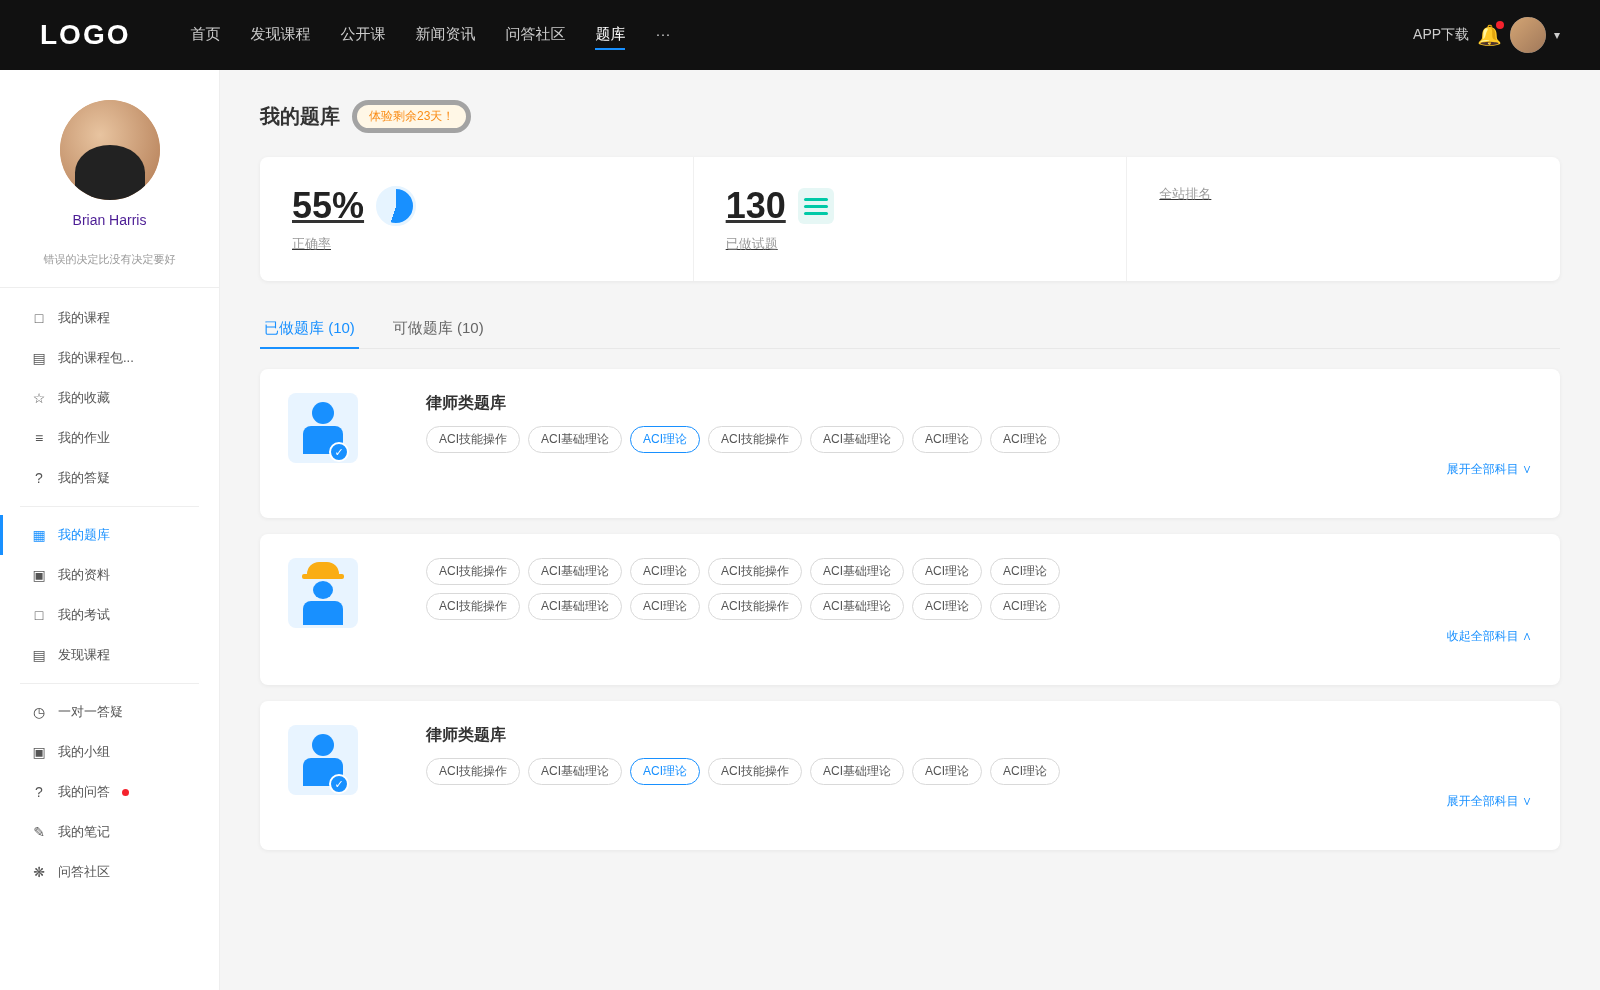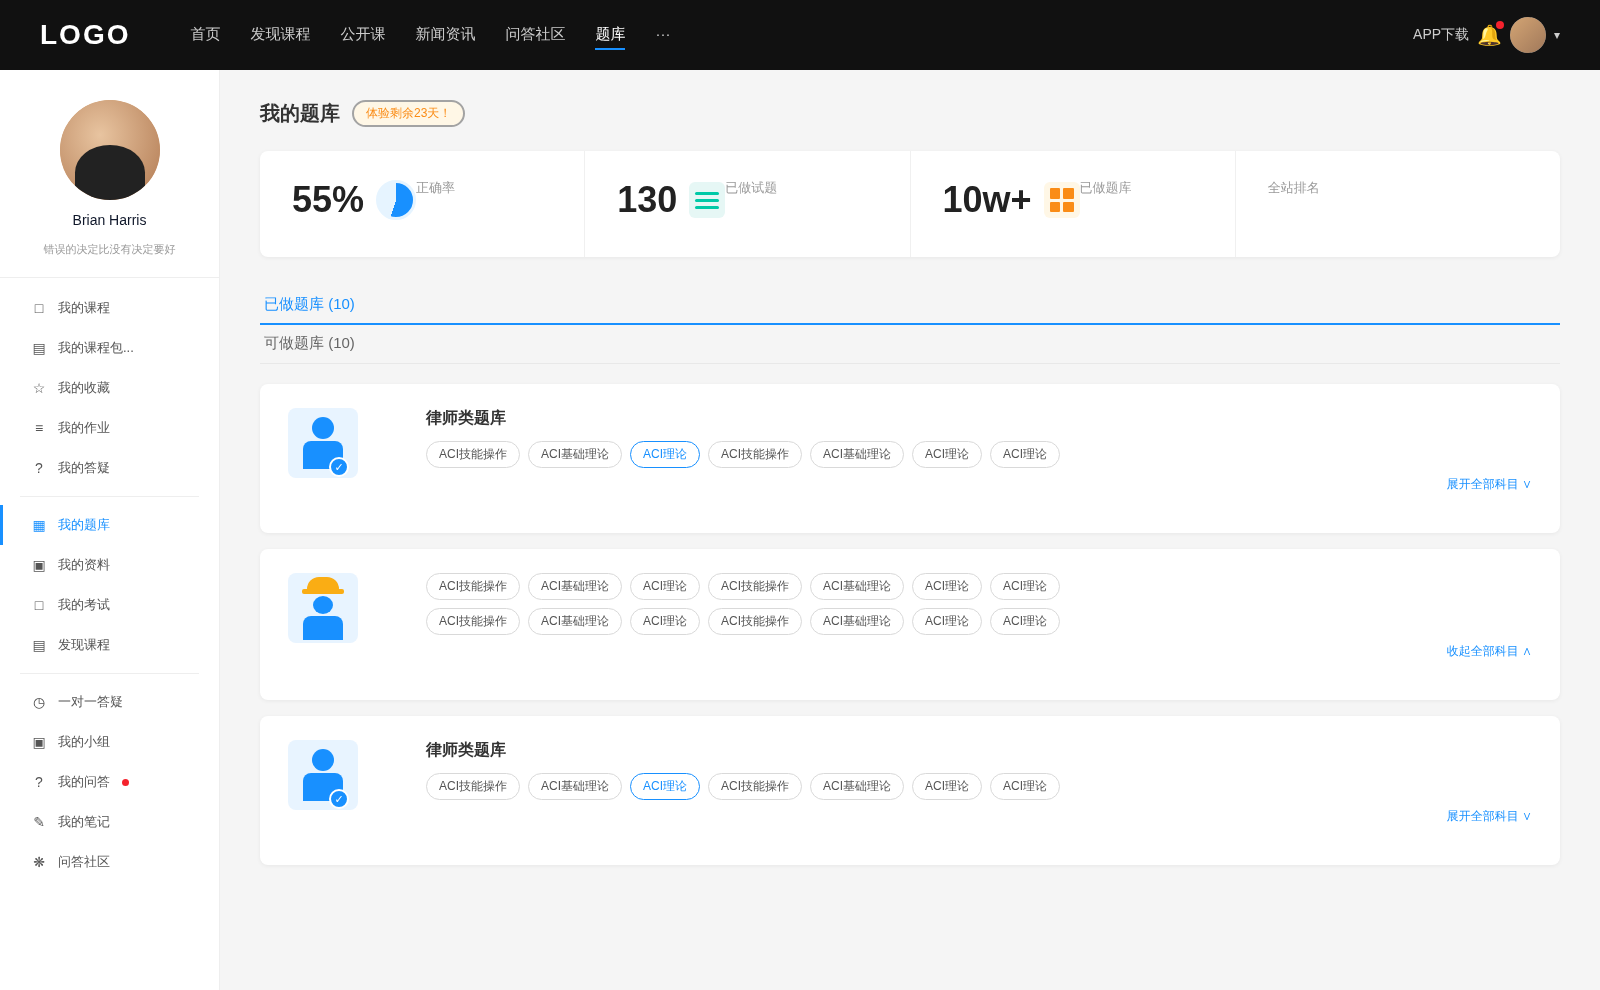--- a/index.html
+++ b/index.html
@@ -115,22 +115,22 @@
       content: '';
       position: absolute;
       bottom: 0; left: 15%; right: 15%;
       height: 55%;
       background: #222;
       border-radius: 50% 50% 0 0;
     }
     .profile-name {
       font-size: 14px;
       font-weight: 500;
-      color: #0f172a;
-      margin-bottom: 14px;
+      color: #4c1d95;
+      margin-bottom: 24px;
       text-align: right;
     }
     .profile-motto {
       font-size: 11px;
       color: #999;
       text-align: center;
     }
     .sidebar-menu { padding: 0; }
     .sidebar-item {
       display: flex;
@@ -174,42 +174,43 @@
     .page-header {
       display: flex;
       align-items: center;
       gap: 12px;
       margin-bottom: 24px;
     }
     .page-title { font-size: 20px; font-weight: 600; color: #333; }
     .trial-badge {
       background: #fff7e6;
       color: #fa8c16;
-      border: 2px solid #a3a3a3;
+      border: 5px solid #a3a3a3;
       border-radius: 20px;
       padding: 3px 12px;
       font-size: 12px;
     }
 
     
     .stats-row {
       display: flex;
       gap: 0;
       background: #fff;
       border-radius: 8px;
       margin-bottom: 28px;
       overflow: hidden;
       box-shadow: 0 1px 4px rgba(0,0,0,0.06);
     }
     .stat-card {
       flex: 1;
       padding: 28px 32px;
       display: flex;
-      flex-direction: row;
+      flex-direction: column;
       border-right: 1px solid #f0f0f0;
+      text-decoration: underline;
     }
     .stat-card:last-child { border-right: none; }
     .stat-top {
       display: flex;
       align-items: center;
       gap: 12px;
       margin-bottom: 8px;
     }
     .stat-value { font-size: 36px; font-weight: 600; color: #222; }
     .stat-label { font-size: 13px; color: #999; }
@@ -266,23 +267,23 @@
     }
     .bar-icon-bar {
       background: #f5222d;
       border-radius: 1px;
       width: 6px;
     }
 
     
     .content-tabs {
       display: flex;
+      gap: 30px;
       margin-bottom: 20px;
       border-bottom: 1px solid #e8e8e8;
-      flex-direction: column;
     }
     .tab-item {
       padding: 10px 4px;
       font-size: 15px;
       color: #666;
       cursor: pointer;
       position: relative;
     }
     .tab-item.active {
       color: #1890ff;
@@ -478,32 +479,20 @@
           <span class="stat-value">130</span>
           <div class="list-icon-box">
             <div class="list-icon-line"></div>
             <div class="list-icon-line"></div>
             <div class="list-icon-line"></div>
           </div>
         </div>
         <span class="stat-label">已做试题</span>
       </div>
 
-      <div class="stat-card">
-        <div class="stat-top">
-          <span class="stat-value">10w+</span>
-          <div class="grid-icon-box">
-            <div class="grid-icon-cell"></div>
-            <div class="grid-icon-cell"></div>
-            <div class="grid-icon-cell"></div>
-            <div class="grid-icon-cell"></div>
-          </div>
-        </div>
-        <span class="stat-label">已做题库</span>
-      </div>
 
       <div class="stat-card">
         <span class="stat-label">全站排名</span>
       </div>
     </div>
 
     <div class="content-tabs">
       <div class="tab-item active">已做题库 (10)</div>
       <div class="tab-item">可做题库 (10)</div>
     </div>

